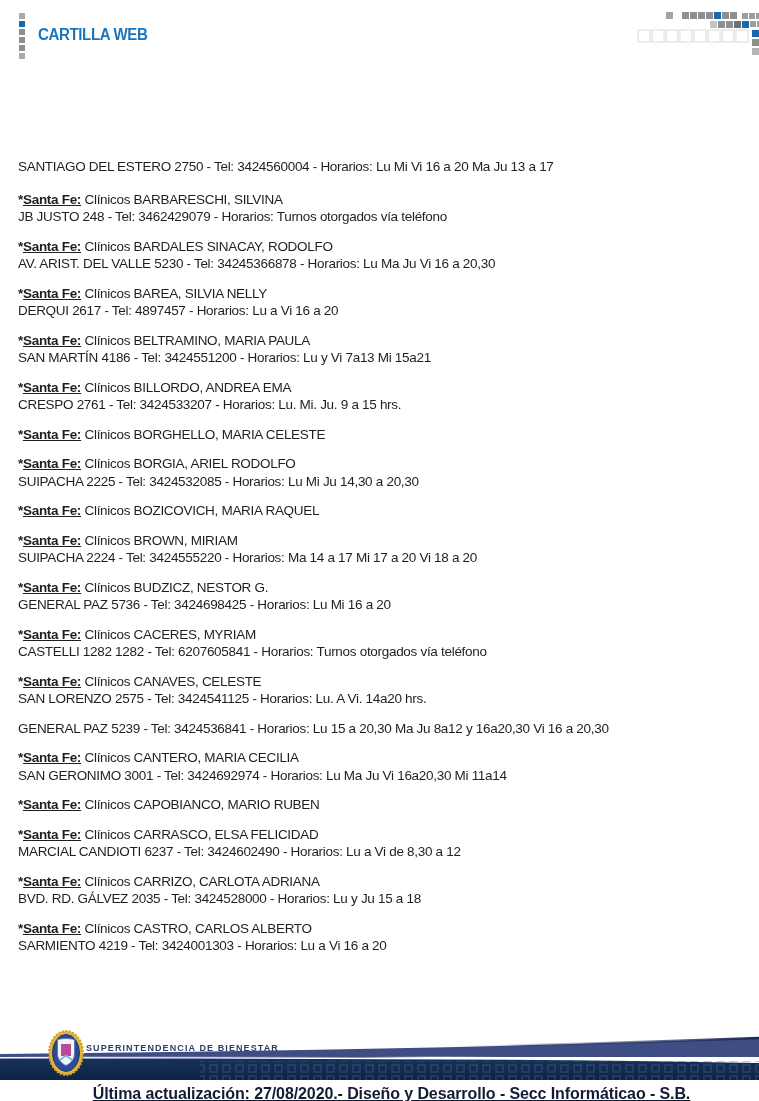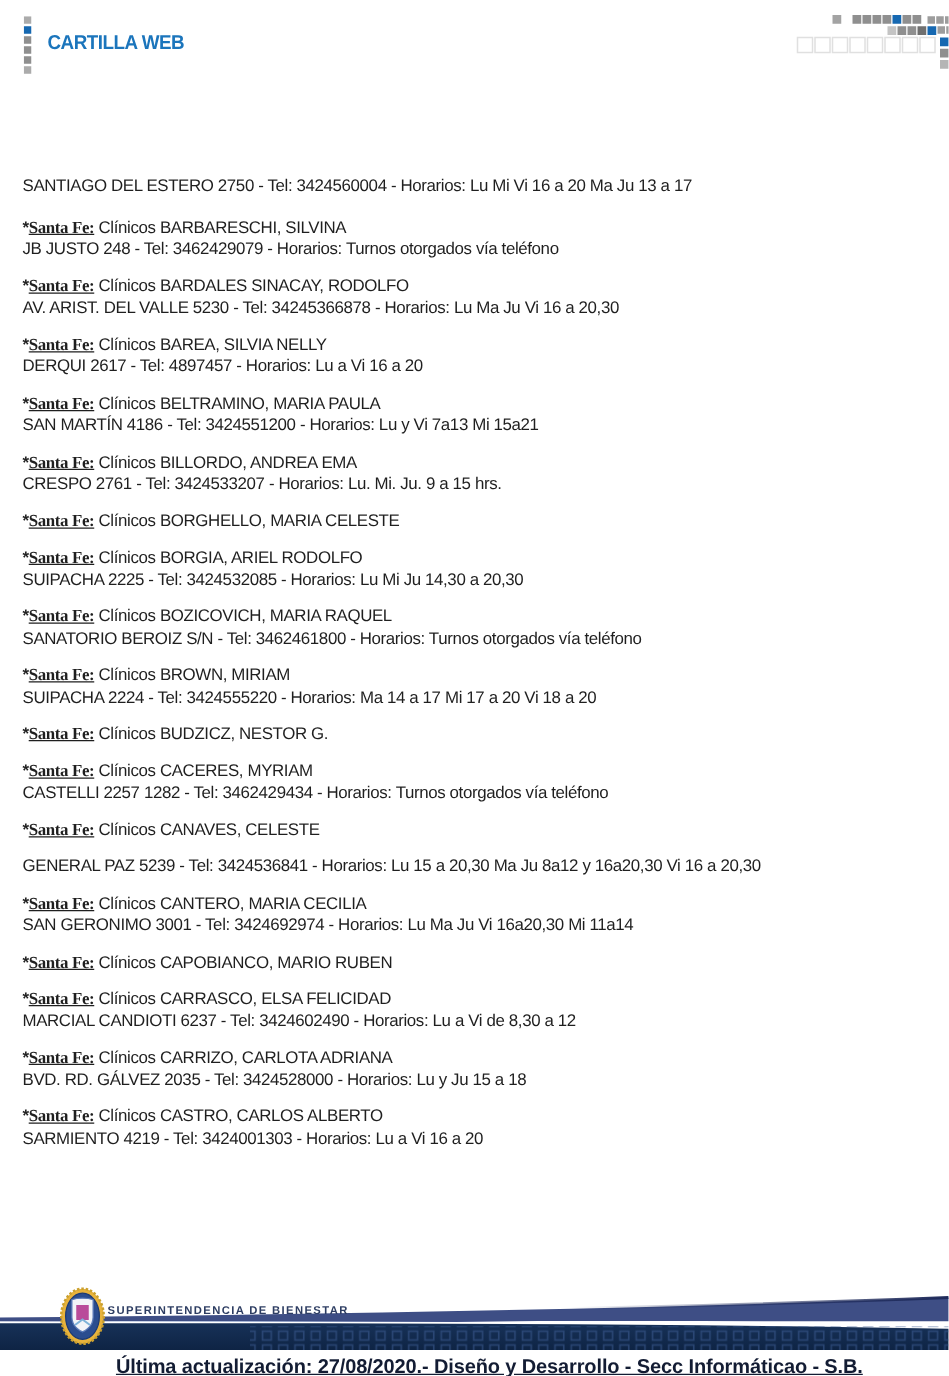--- a/index.html
+++ b/index.html
@@ -10,26 +10,26 @@
   
   .app-header{position:absolute;top:0;left:0;right:0;height:62px;background:#fff;padding-left:24px;}
   .brand-stack{position:absolute;left:19px;top:13px;}
   .app-title{
     position:absolute;left:38px;top:26px;margin:0;
     font-size:16px;font-weight:bold;color:#1b75bc;letter-spacing:-0.4px;
     transform:scaleX(0.94);transform-origin:left top;white-space:nowrap;
   }
   .header-mosaic{position:absolute;left:636px;top:8px;}
   
-  .main-list{position:absolute;top:140px;left:18px;right:8px;font-size:13.5px;letter-spacing:-0.3px;}
+  .main-list{position:absolute;top:158px;left:18px;right:8px;font-size:13.5px;letter-spacing:-0.3px;}
   .main-list p{margin:0;line-height:17.5px;}
   .cont-line{margin-bottom:15px !important;}
   .entry{margin-bottom:12px;}
   .entry .star{font-weight:bold;}
-  .entry .region{font-weight:bold;text-decoration:underline;font-family:Liberation Serif, serif;}
+  .entry .region{font-weight:bold;text-decoration:underline;}
   
   .footer-band{position:absolute;left:0;top:1030px;z-index:1;}
   .footer-crest{position:absolute;left:47px;top:1029px;z-index:3;}
   .org-name{
     position:absolute;left:86px;top:1043px;z-index:3;margin:0;
     font-size:9px;font-weight:bold;letter-spacing:1.1px;color:#2d3d62;white-space:nowrap;
   }
   .bottom-line{
     position:absolute;left:0;right:0;top:1085px;margin:0;text-align:center;
     font-size:16px;font-weight:bold;text-decoration:underline;color:#131c33;letter-spacing:-0.1px;padding-left:24px;
@@ -118,39 +118,40 @@
     <p class="entry-head"><span class="star">*</span><span class="region">Santa Fe:</span><span class="rest"> Clínicos BORGHELLO, MARIA CELESTE</span></p>
   </div>
 
   <div class="entry">
     <p class="entry-head"><span class="star">*</span><span class="region">Santa Fe:</span><span class="rest"> Clínicos BORGIA, ARIEL RODOLFO</span></p>
     <p class="entry-detail">SUIPACHA 2225 - Tel: 3424532085 - Horarios: Lu Mi Ju 14,30 a 20,30</p>
   </div>
 
   <div class="entry">
     <p class="entry-head"><span class="star">*</span><span class="region">Santa Fe:</span><span class="rest"> Clínicos BOZICOVICH, MARIA RAQUEL</span></p>
-    <p class="entry-detail">SANATORIO BEROIZ S/N - Tel: 3462461800 - Horarios: Turnos otorgados vía teléfono</p>
   </div>
 
   <div class="entry">
     <p class="entry-head"><span class="star">*</span><span class="region">Santa Fe:</span><span class="rest"> Clínicos BROWN, MIRIAM</span></p>
     <p class="entry-detail">SUIPACHA 2224 - Tel: 3424555220 - Horarios: Ma 14 a 17 Mi 17 a 20 Vi 18 a 20</p>
   </div>
 
   <div class="entry">
     <p class="entry-head"><span class="star">*</span><span class="region">Santa Fe:</span><span class="rest"> Clínicos BUDZICZ, NESTOR G.</span></p>
+    <p class="entry-detail">GENERAL PAZ 5736 - Tel: 3424698425 - Horarios: Lu Mi 16 a 20</p>
   </div>
 
   <div class="entry">
     <p class="entry-head"><span class="star">*</span><span class="region">Santa Fe:</span><span class="rest"> Clínicos CACERES, MYRIAM</span></p>
-    <p class="entry-detail">CASTELLI 2257 1282 - Tel: 3462429434 - Horarios: Turnos otorgados vía teléfono</p>
+    <p class="entry-detail">CASTELLI 1282 1282 - Tel: 6207605841 - Horarios: Turnos otorgados vía teléfono</p>
   </div>
 
   <div class="entry">
     <p class="entry-head"><span class="star">*</span><span class="region">Santa Fe:</span><span class="rest"> Clínicos CANAVES, CELESTE</span></p>
+    <p class="entry-detail">SAN LORENZO 2575 - Tel: 3424541125 - Horarios: Lu. A Vi. 14a20 hrs.</p>
   </div>
 
   <div class="entry">
     <p class="entry-detail">GENERAL PAZ 5239 - Tel: 3424536841 - Horarios: Lu 15 a 20,30 Ma Ju 8a12 y 16a20,30 Vi 16 a 20,30</p>
   </div>
 
   <div class="entry">
     <p class="entry-head"><span class="star">*</span><span class="region">Santa Fe:</span><span class="rest"> Clínicos CANTERO, MARIA CECILIA</span></p>
     <p class="entry-detail">SAN GERONIMO 3001 - Tel: 3424692974 - Horarios: Lu Ma Ju Vi 16a20,30 Mi 11a14</p>
   </div>

